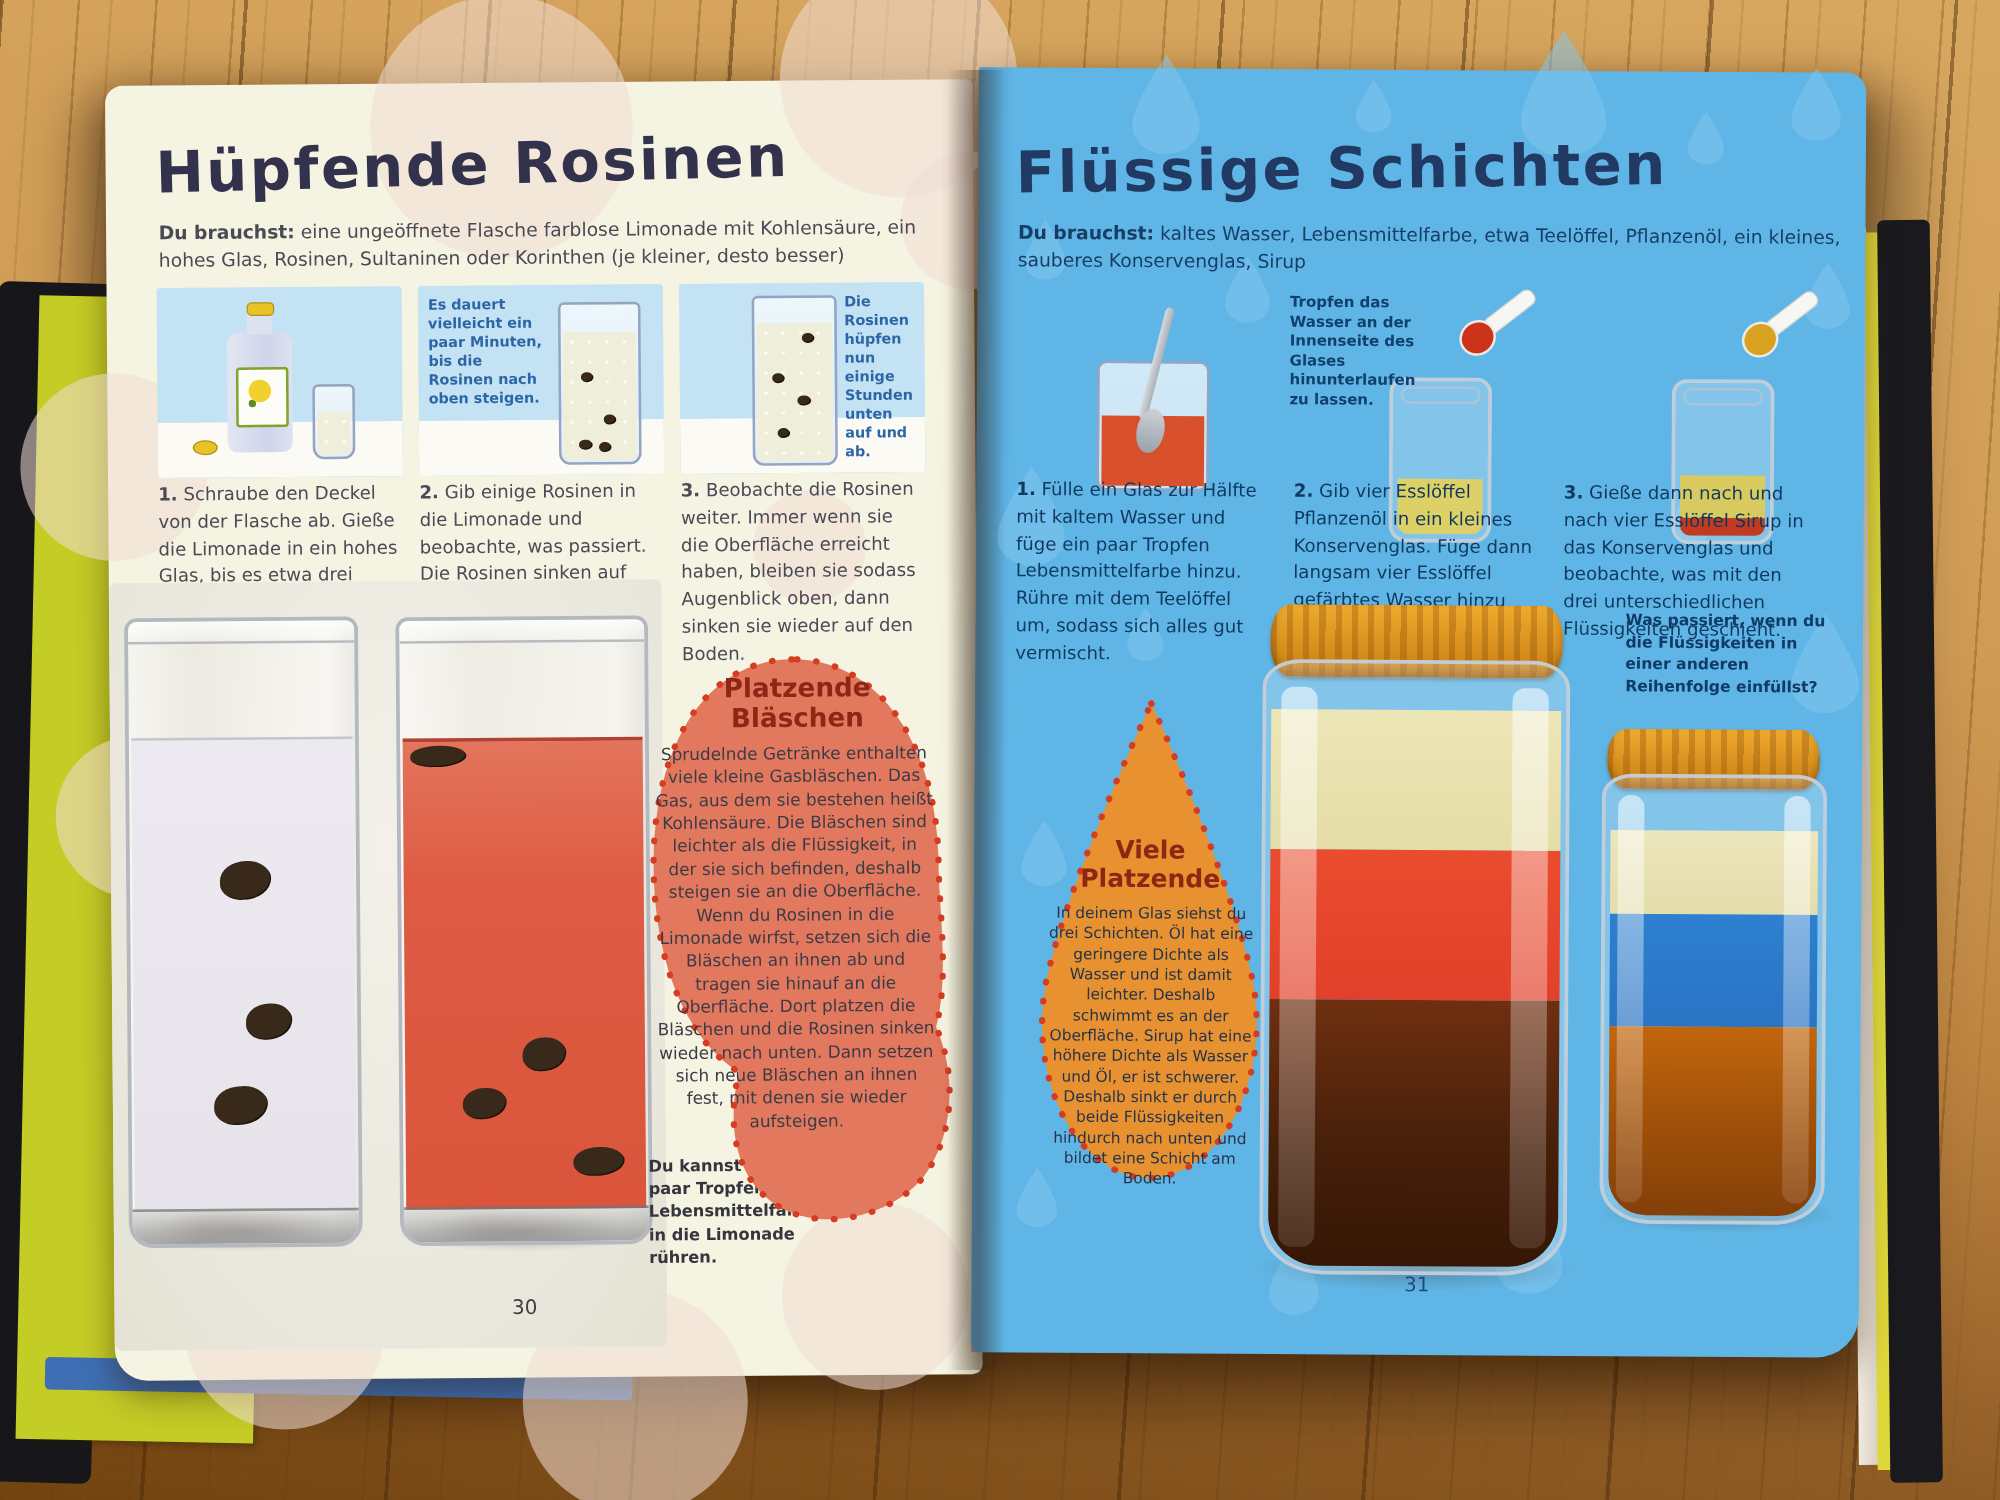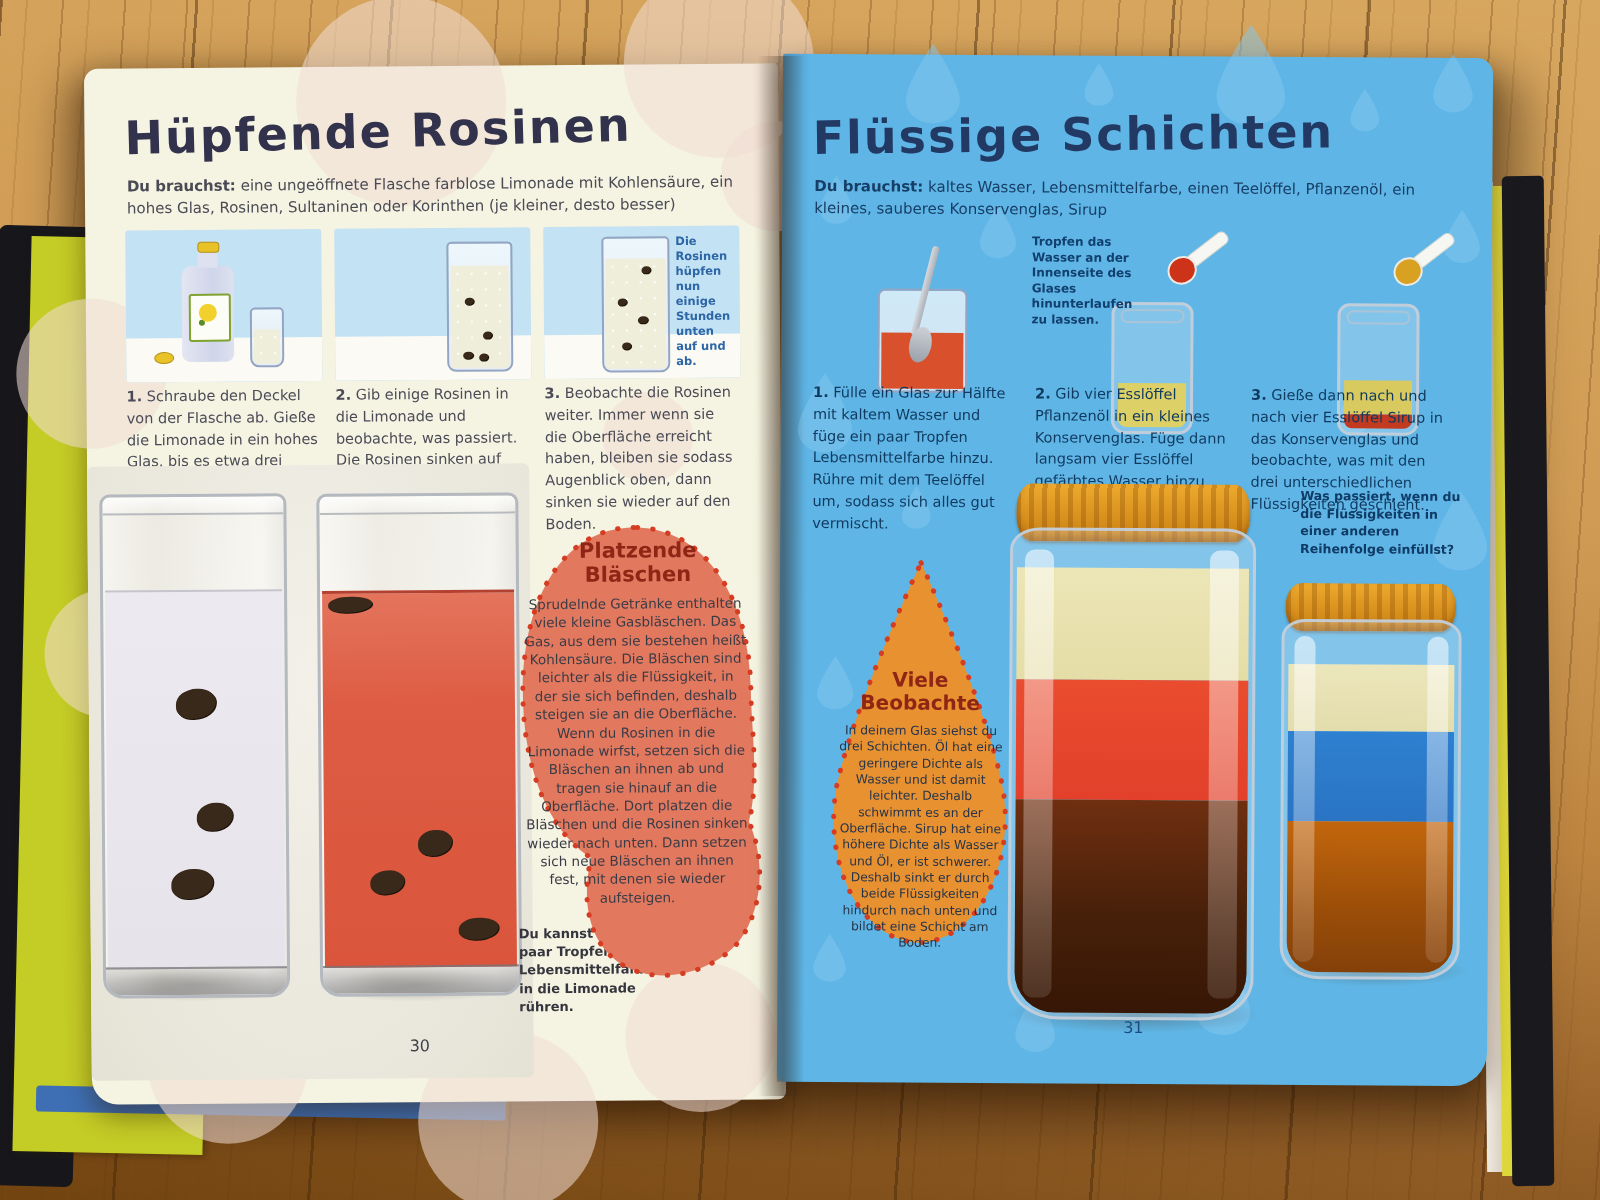--- a/index.html
+++ b/index.html
@@ -128,20 +128,21 @@
             </div>
         </div>
         <div class="cap" style="left:28px;top:122px;width:18px;height:10px;border-radius:50%;"></div>
         <div class="ill-glass" style="left:124px;top:78px;width:30px;height:56px;">
           <div class="ill-liquid" style="height:34px;"></div>
         </div>
       </div>
 
       <div class="panel" style="left:249px;top:162px;">
         <div class="floor"></div>
+        <div class="panel-cap" style="left:8px;top:8px;width:92px;">Es dauert vielleicht ein paar Minuten, bis die Rosinen nach oben steigen.</div>
         <div class="ill-glass" style="left:112px;top:14px;width:62px;height:126px;">
           <div class="ill-liquid" style="height:102px;"></div>
           <div class="raisin" style="left:16px;top:54px;width:9px;height:7px;"></div>
           <div class="raisin" style="left:34px;top:88px;width:9px;height:7px;"></div>
           <div class="raisin" style="left:14px;top:108px;width:10px;height:7px;"></div>
           <div class="raisin" style="left:30px;top:110px;width:9px;height:7px;"></div>
         </div>
       </div>
 
       <div class="panel" style="left:458px;top:162px;">
@@ -252,21 +253,21 @@
           </svg></div>
         <div class="wdrop" style="left: 552px; top: 620px;"><svg width="32" height="44.800000000000004" viewBox="0 0 40 56">
             <path d="M20 2 C20 2 38 28 38 40 A18 15 0 1 1 2 40 C2 28 20 2 20 2 Z" fill="#83c7ef"></path>
           </svg></div>
         <div class="wdrop" style="left: 96px; top: 270px;"><svg width="28" height="39.199999999999996" viewBox="0 0 40 56">
             <path d="M20 2 C20 2 38 28 38 40 A18 15 0 1 1 2 40 C2 28 20 2 20 2 Z" fill="#83c7ef"></path>
           </svg></div>
       </div>
     <div class="content">
       <div class="title">Flüssige Schichten</div>
-      <div class="materials"><b>Du brauchst:</b> <span>kaltes Wasser, Lebensmittelfarbe, einen Teelöffel, Pflanzenöl, ein kleines, sauberes Konservenglas, Sirup</span></div>
+      <div class="materials"><b>Du brauchst:</b> <span>kaltes Wasser, Lebensmittelfarbe, etwa Teelöffel, Pflanzenöl, ein kleines, sauberes Konservenglas, Sirup</span></div>
 
       <div style="position:absolute;left:88px;top:190px;width:120px;height:190px;">
         <div class="ill-glass" style="left:8px;top:44px;width:86px;height:100px;border-radius:8px;">
           <div class="ill-liquid" style="height:56px;background:#d8512c;background-image:none;"></div>
         </div>
         <div class="teaspoon" style="left:52px;top:0px;width:7px;height:92px;transform:rotate(14deg);"></div>
         <div style="position:absolute;left:40px;top:82px;width:22px;height:36px;background:linear-gradient(180deg,#cdd1d6,#9aa1aa);border-radius:50%;transform:rotate(12deg);"></div>
       </div>
 
       <div class="panel-cap" style="left:250px;top:179px;width:112px;color:#113f6e;font-size:12px;">Tropfen das Wasser an der Innenseite des Glases hinunterlaufen zu lassen.</div>
@@ -294,21 +295,21 @@
         </div>
       </div>
 
       <div class="step" style="left:32px;top:328px;width:204px;"><b>1.</b> <span>Fülle ein Glas zur Hälfte mit kaltem Wasser und füge ein paar Tropfen Lebensmittelfarbe hinzu. Rühre mit dem Teelöffel um, sodass sich alles gut vermischt.</span></div>
       <div class="step" style="left:254px;top:328px;width:202px;"><b>2.</b> <span>Gib vier Esslöffel Pflanzenöl in ein kleines Konservenglas. Füge dann langsam vier Esslöffel gefärbtes Wasser hinzu und schau, was passiert.</span></div>
       <div class="step" style="left:470px;top:328px;width:200px;"><b>3.</b> <span>Gieße dann nach und nach vier Esslöffel Sirup in das Konservenglas und beobachte, was mit den drei unterschiedlichen Flüssigkeiten geschieht.</span></div>
 
       <svg style="position:absolute;left:46px;top:500px;z-index:2;" width="190" height="398" viewBox="0 0 190 398">
         <path d="M95,8 C95,8 162,152 178,232 C192,312 152,386 95,388 C38,386 -2,312 12,232 C28,152 95,8 95,8 Z" fill="#e89130" stroke="#d63c21" stroke-width="5" stroke-dasharray="0.5 15" stroke-linecap="round"></path>
       </svg>
-      <div class="drop-text drop-title" style="left:66px;top:614px;width:150px;font-size:20px;">Viele Beobachte</div>
+      <div class="drop-text drop-title" style="left:66px;top:614px;width:150px;font-size:20px;">Viele Platzende</div>
       <div class="drop-text drop-body" style="left:58px;top:668px;width:168px;">In deinem Glas siehst du drei Schichten. Öl hat eine geringere Dichte als Wasser und ist damit leichter. Deshalb schwimmt es an der Oberfläche. Sirup hat eine höhere Dichte als Wasser und Öl, er ist schwerer. Deshalb sinkt er durch beide Flüssigkeiten hindurch nach unten und bildet eine Schicht am Boden.</div>
 
       <div class="gshadow" style="left:222px;top:938px;width:268px;height:40px;"></div>
       <div style="position:absolute;left:230px;top:428px;width:246px;height:532px;">
         <div class="jar-lid" style="left:6px;top:0;width:234px;height:58px;"></div>
         <div class="jar-glass" style="left:0;top:44px;width:240px;height:486px;border-radius:30px 30px 52px 52px / 22px 22px 42px 42px;">
           <div class="liquid" style="left:4px;right:4px;top:37px;height:112px;background:linear-gradient(180deg,#ece5b6,#e5dda6);"></div>
           <div class="liquid" style="left:4px;right:4px;top:149px;height:120px;background:linear-gradient(180deg,#ea4c2e,#e2402a);"></div>
           <div class="liquid" style="left:4px;right:4px;top:269px;bottom:4px;background:linear-gradient(180deg,#6f2f10,#47200a 55%,#361605);border-radius:0 0 40px 40px;"></div>
           <div class="jar-hl" style="left:12px;"></div>

